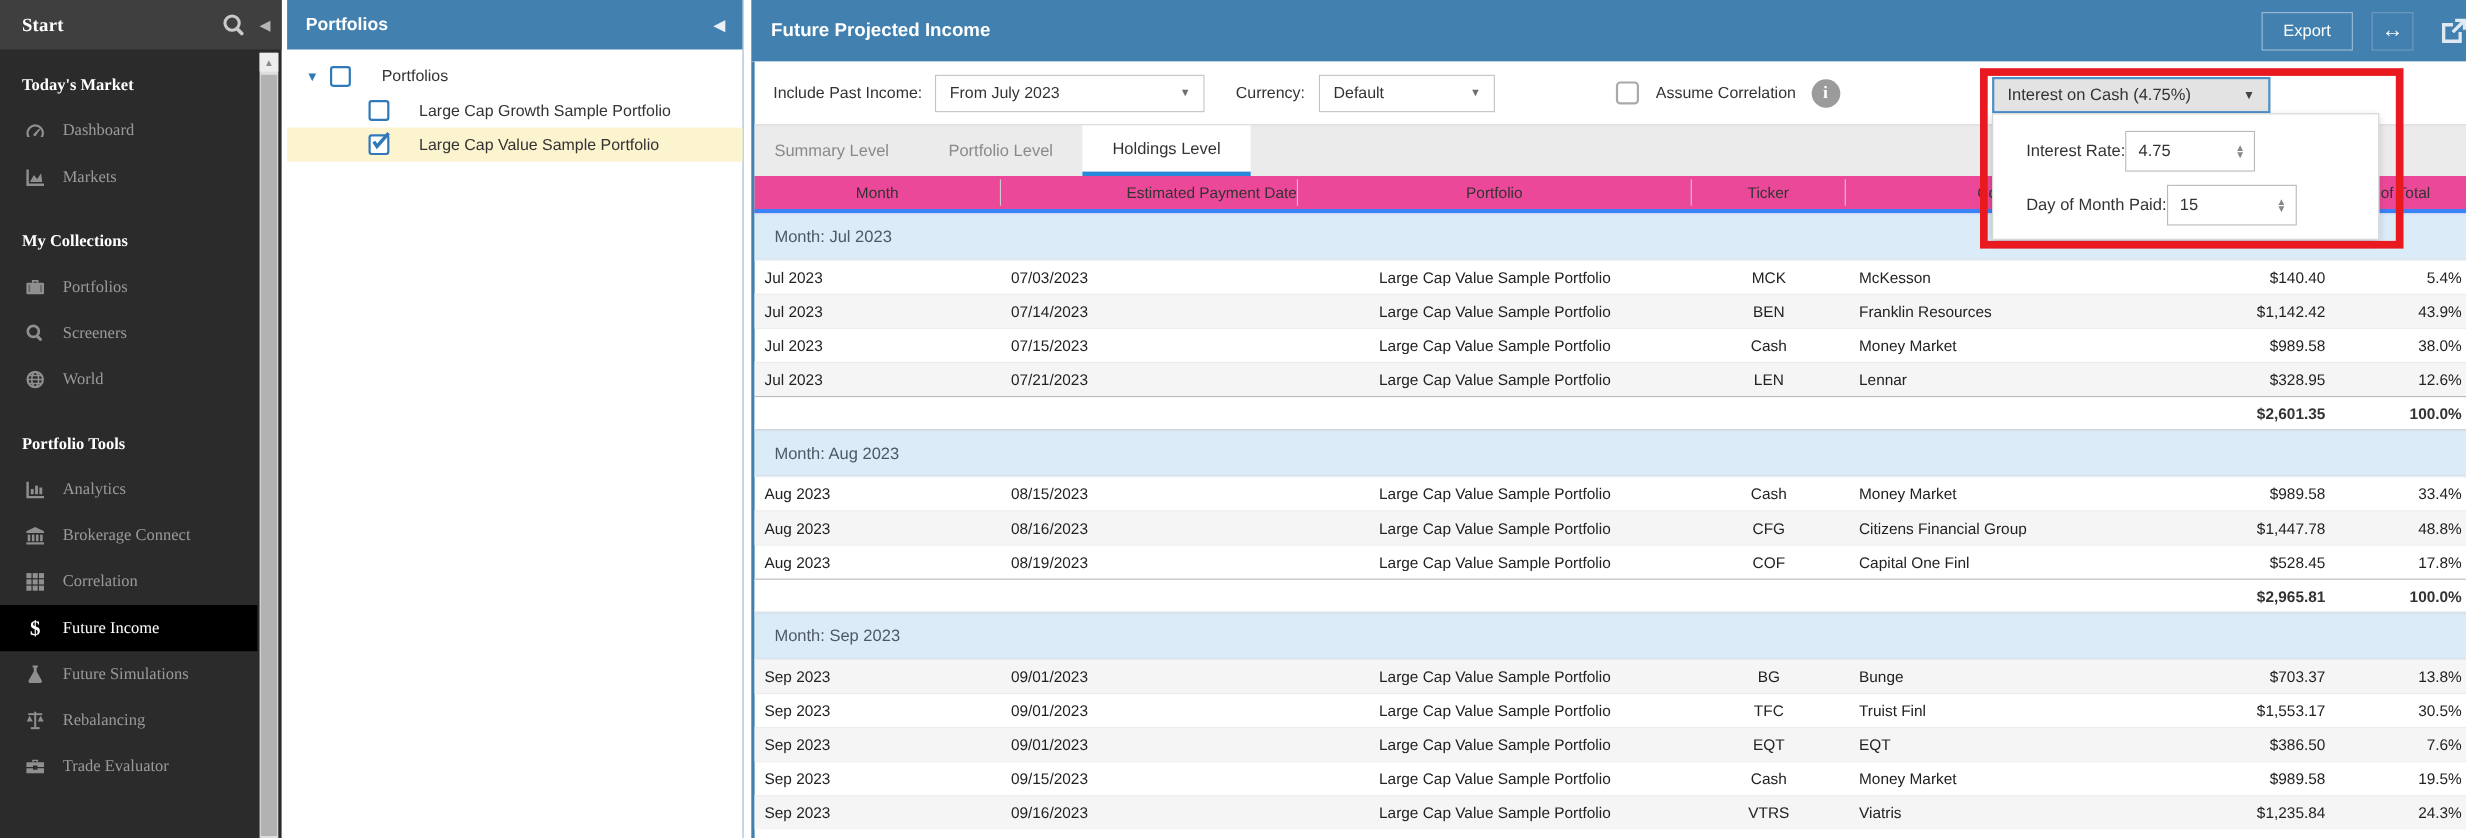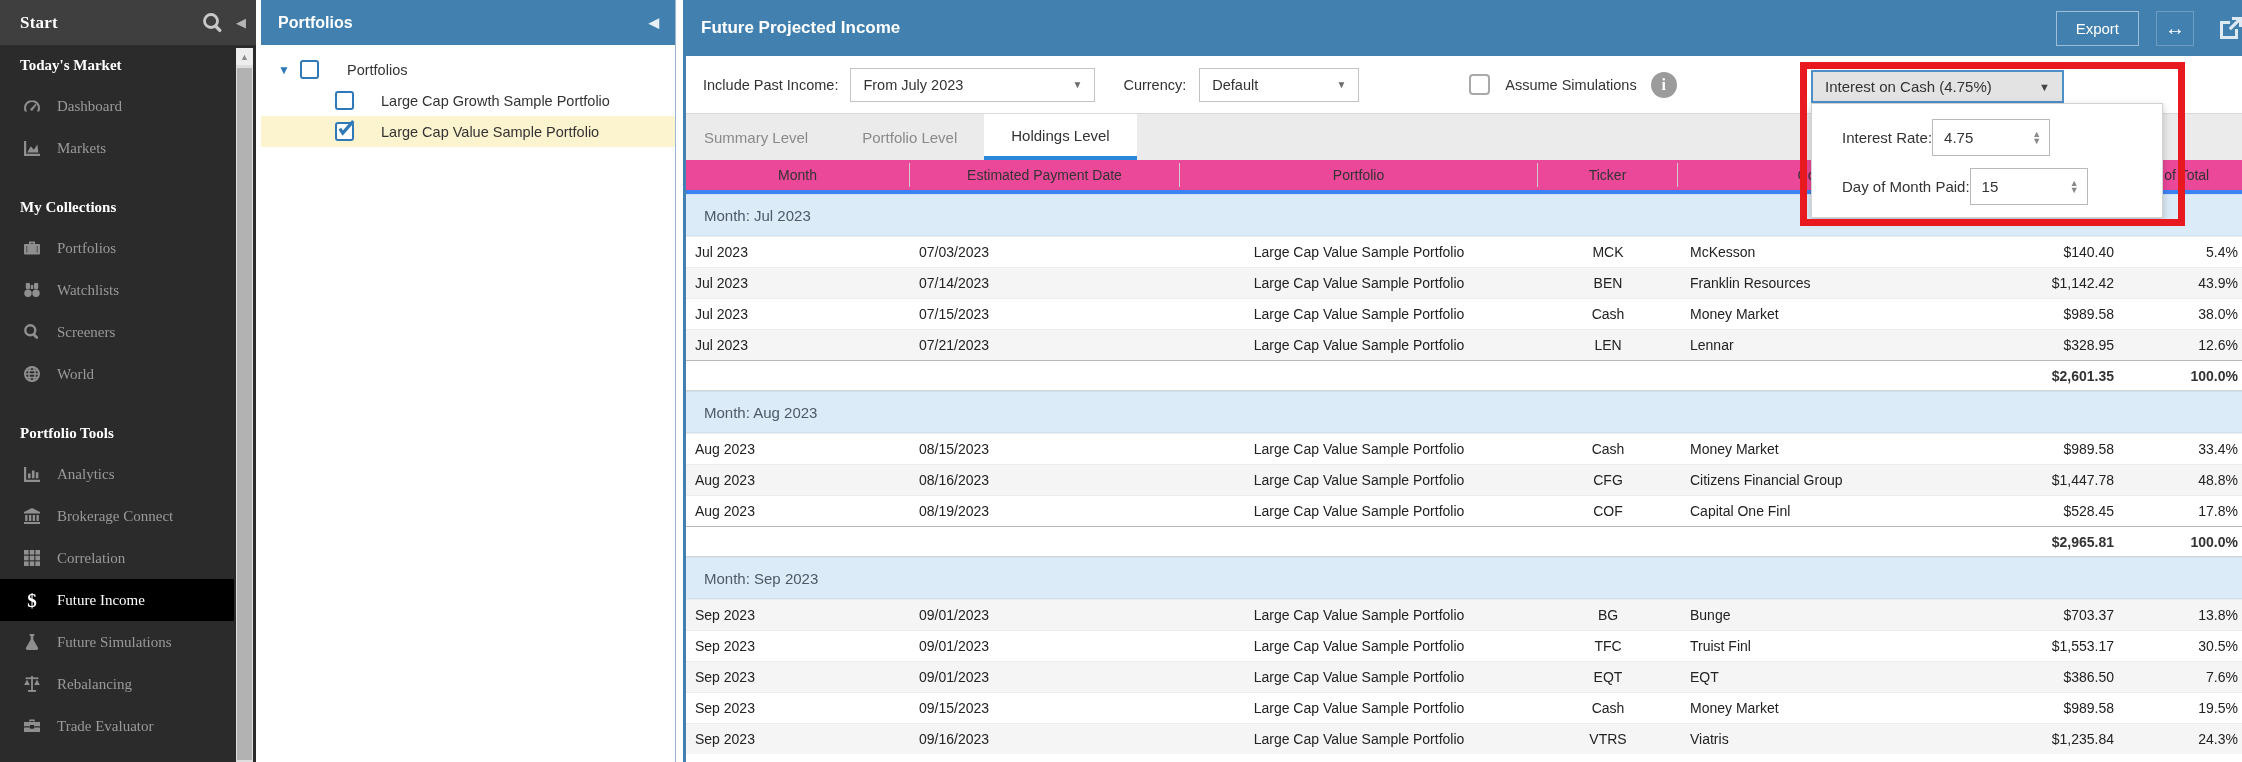--- a/index.html
+++ b/index.html
@@ -8,21 +8,21 @@
     position:relative; font-family:"Liberation Sans",sans-serif;
     background:#fff; overflow:hidden; color:#333;
   }
 
   
   .sidebar { position:absolute; left:0; top:0; width:256px; height:762px; background:#2b2b2b;font-family:Liberation Serif, serif; }
   .sidebar-header { height:45px; background:#3f3f3f; display:flex; align-items:center; padding:0 10px 0 20px; }
   .sidebar-title { color:#fff; font-weight:bold; font-size:17px; flex:1; letter-spacing:.2px; }
   .hdr-search { display:flex; align-items:center; margin-right:10px; cursor:pointer; }
   .hdr-collapse { color:#b5b5b5; font-size:13px; cursor:pointer; }
-  .nav { width:234px; padding-top:0; }
+  .nav { width:234px; padding-top:13px; }
   .nav-section-header { color:#fff; font-weight:bold; font-size:15px; height:40px; line-height:40px; padding-left:20px; }
   .nav-item { height:42px; display:flex; align-items:center; color:#9a9a9a; font-size:15px; padding-left:20px; cursor:pointer; }
   .nav-item .nicon { width:24px; display:flex; justify-content:center; align-items:center; color:#8f8f8f; margin-right:13px; }
   .nav-item.active { background:#000; color:#fff; }
   .nav-item.active .nicon { color:#fff; }
   .side-scroll { position:absolute; right:3px; top:48px; bottom:0; width:17px; background:#dedede; }
   .side-scroll .up { height:17px; display:flex; align-items:center; justify-content:center; color:#8a8a8a; font-size:9px; background:#ededed; cursor:pointer; }
   .side-scroll .thumb { position:absolute; left:1px; right:1px; top:20px; bottom:2px; background:#b2b2b2; }
 
   
@@ -125,32 +125,20 @@
             <rect x="2" y="6" width="16" height="10.5" rx="1" fill="currentColor"></rect>
             <rect x="4" y="8" width="1.4" height="6.5" fill="#2b2b2b" opacity=".45"></rect>
             <rect x="14.6" y="8" width="1.4" height="6.5" fill="#2b2b2b" opacity=".45"></rect>
           </svg>
         </span>
         <span>Portfolios</span>
       </div>
       <div class="nav-item">
         <span class="nicon">
           <svg width="20" height="20" viewBox="0 0 20 20">
-            <rect x="3.8" y="3" width="4.2" height="6" rx="1" fill="currentColor"></rect>
-            <rect x="12" y="3" width="4.2" height="6" rx="1" fill="currentColor"></rect>
-            <rect x="8.8" y="5" width="2.4" height="4" fill="currentColor"></rect>
-            <circle cx="6" cy="13.3" r="3.7" fill="currentColor"></circle>
-            <circle cx="14" cy="13.3" r="3.7" fill="currentColor"></circle>
-          </svg>
-        </span>
-        <span>Watchlists</span>
-      </div>
-      <div class="nav-item">
-        <span class="nicon">
-          <svg width="20" height="20" viewBox="0 0 20 20">
             <circle cx="8.3" cy="8.3" r="5" fill="none" stroke="currentColor" stroke-width="2.4"></circle>
             <rect x="12.2" y="11" width="6.4" height="2.8" rx="1.4" transform="rotate(45 12.2 11)" fill="currentColor"></rect>
           </svg>
         </span>
         <span>Screeners</span>
       </div>
       <div class="nav-item">
         <span class="nicon">
           <svg width="20" height="20" viewBox="0 0 20 20">
             <circle cx="10" cy="10" r="7" fill="none" stroke="currentColor" stroke-width="2"></circle>
@@ -290,32 +278,32 @@
       <div class="select-box" style="width:245px;margin-left:12px;">
         <span>From July 2023</span>
         <span class="select-caret">▼</span>
       </div>
       <span style="margin-left:28px;">Currency:</span>
       <div class="select-box" style="width:160px;margin-left:13px;">
         <span>Default</span>
         <span class="select-caret">▼</span>
       </div>
       <span class="chk" style="margin-left:110px;"></span>
-      <span style="margin-left:15px;">Assume Simulations</span>
+      <span style="margin-left:15px;">Assume Correlation</span>
       <span class="info-circle" style="margin-left:14px;">i</span>
     </div>
 
     <div class="tab-strip" id="tabs">
         <div class="tab" style="padding-left: 18px;">Summary Level</div>
         <div class="tab">Portfolio Level</div>
         <div class="tab active">Holdings Level</div>
       </div>
     <div class="thead" id="thead">
         <div class="th c0" style="padding: 0px;">Month</div>
-        <div class="th c1" style="padding: 0px;">Estimated Payment Date</div>
+        <div class="th c1" style="padding: 0px; text-align: right;">Estimated Payment Date</div>
         <div class="th c2" style="padding: 0px;">Portfolio</div>
         <div class="th c3" style="padding: 0px;">Ticker</div>
         <div class="th c4" style="padding: 0px;">Company</div>
         <div class="th c5" style="padding: 0px;"></div>
         <div class="th c6" style="padding: 0px 8px 0px 0px; text-align: left;">% of Total</div>
       </div>
     <div id="tbody">
         <div class="month-row">Month: Jul 2023</div>
         <div class="trow">
           <div class="cell c0">Jul 2023</div>

